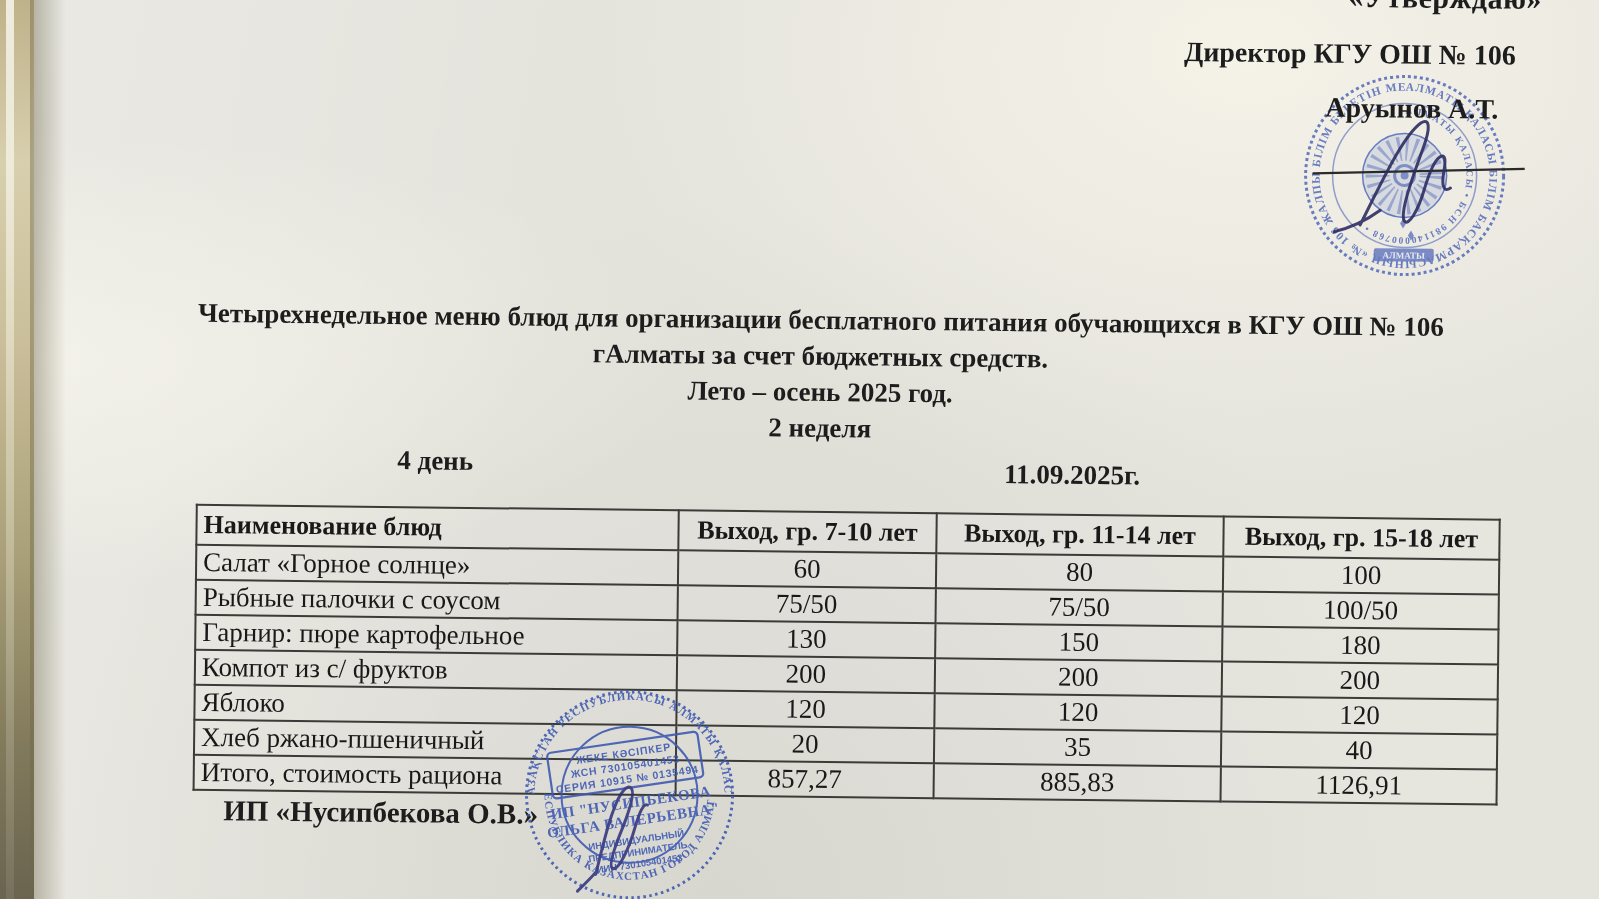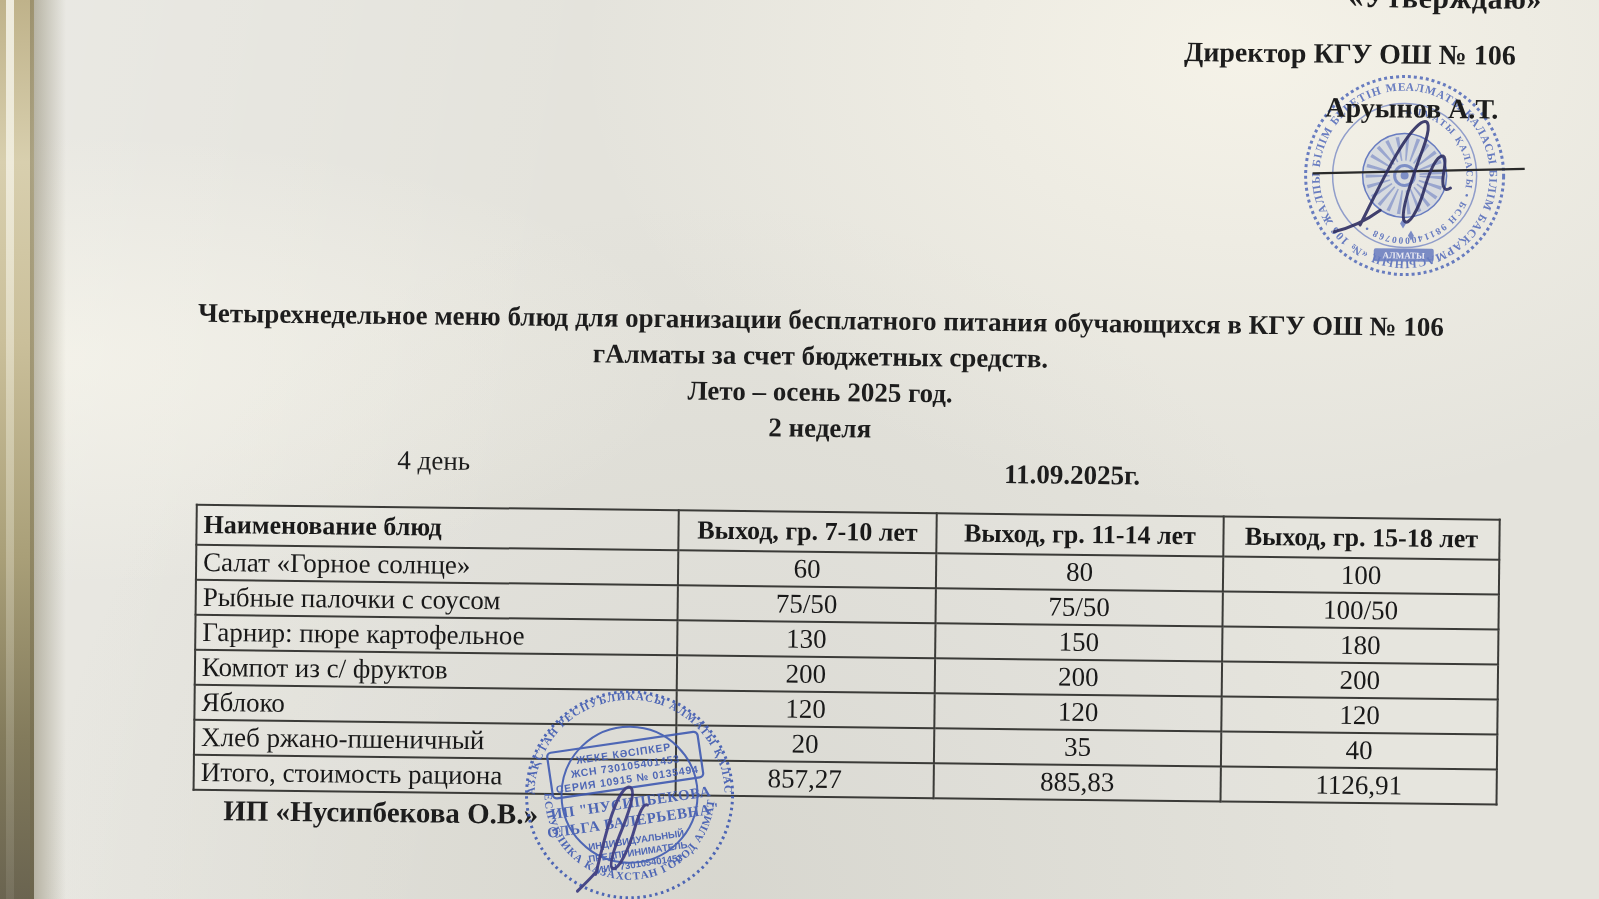--- a/index.html
+++ b/index.html
@@ -34,21 +34,21 @@
   }
   
   #doc{position:absolute;inset:0;transform:rotate(0.65deg);transform-origin:300px 400px;color:#1d1d1d;}
   .abs{position:absolute;}
 
   #approval{left:1344px;top:-32px;font-size:30px;font-weight:bold;letter-spacing:.5px;}
   #director-line{left:1180px;top:26px;font-size:28px;font-weight:bold;}
   #director-name{left:1322px;top:80px;font-size:28px;font-weight:bold;z-index:6;}
 
   #title-block{left:150px;top:296px;width:1340px;text-align:center;font-weight:bold;font-size:27px;line-height:36px;}
-  #day-label{left:398px;top:444px;font-size:27px;font-weight:normal;}
+  #day-label{left:398px;top:444px;font-size:27px;font-weight:bold;}
   #date-label{left:1005px;top:451px;font-size:27px;font-weight:bold;}
 
   #menu-table{
     position:absolute;left:197px;top:505px;width:1303px;
     border-collapse:collapse;table-layout:fixed;
     font-size:27px;color:#191919;
   }
   #menu-table td,#menu-table th{
     border:2px solid #3b3b38;
     padding:0 6px;height:33px;line-height:1.05;

